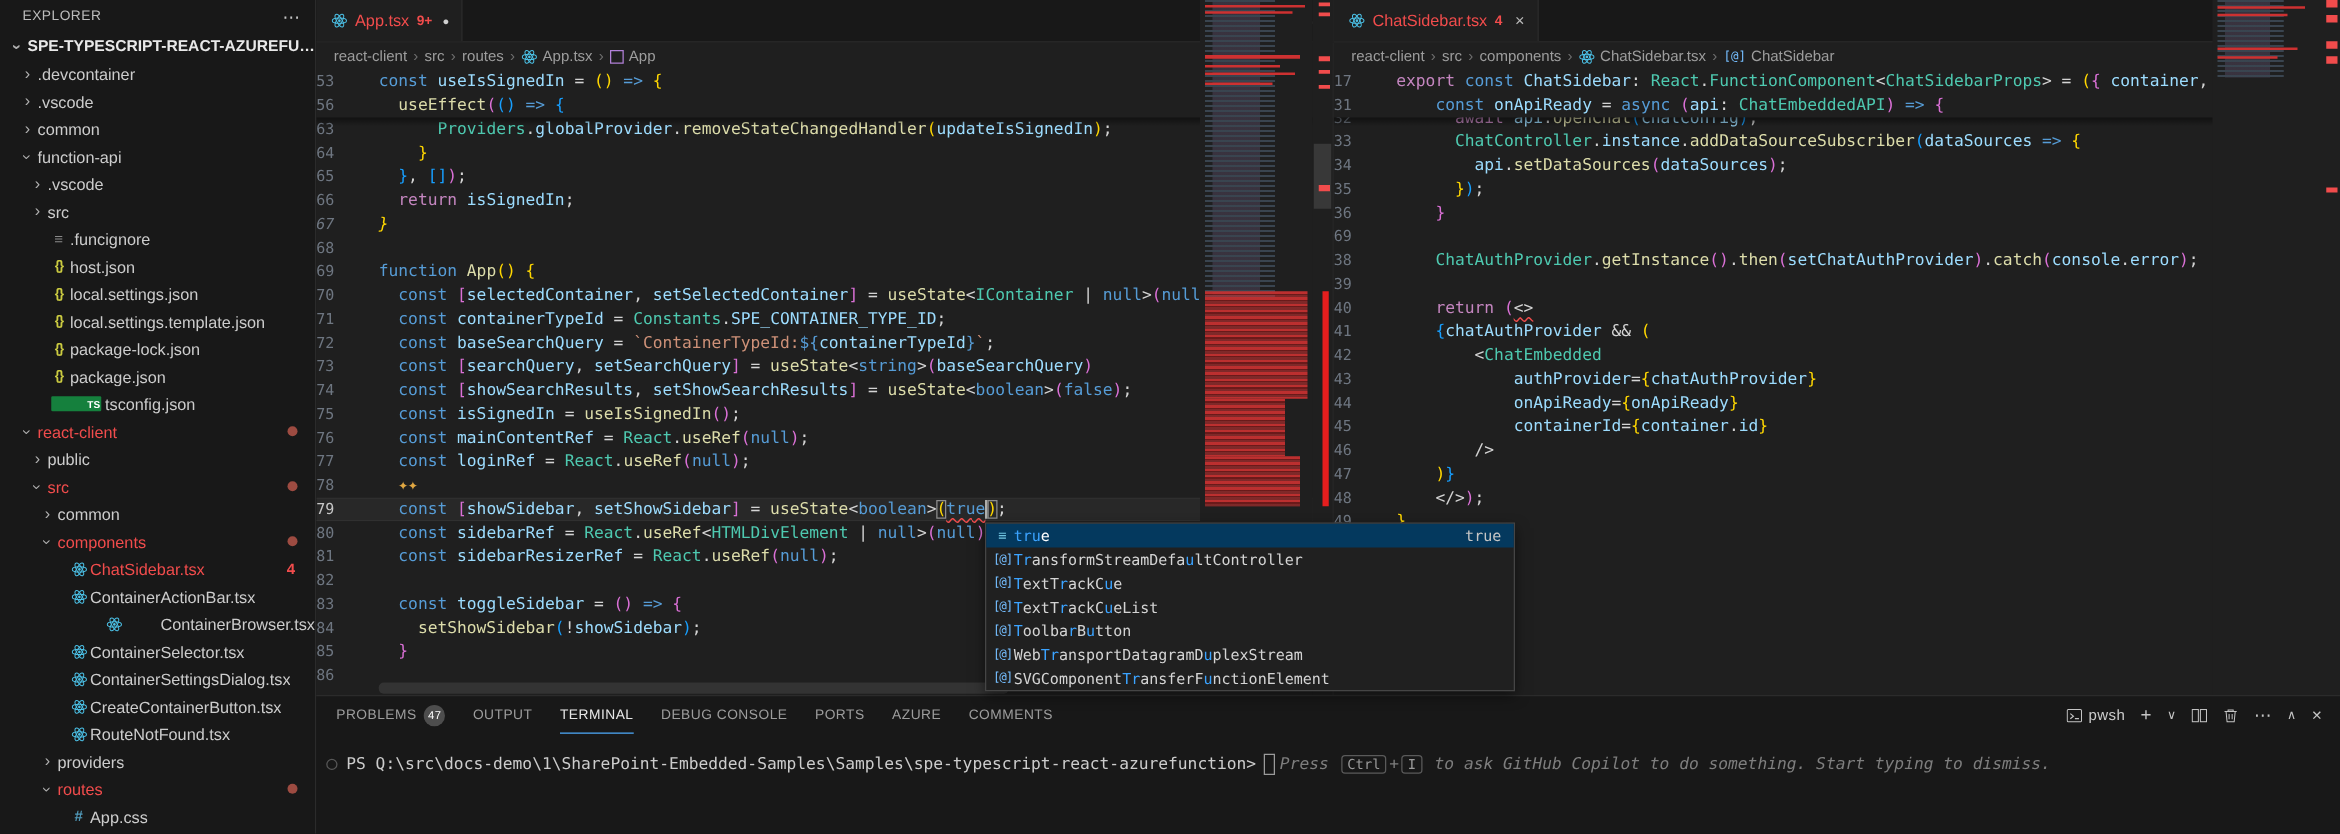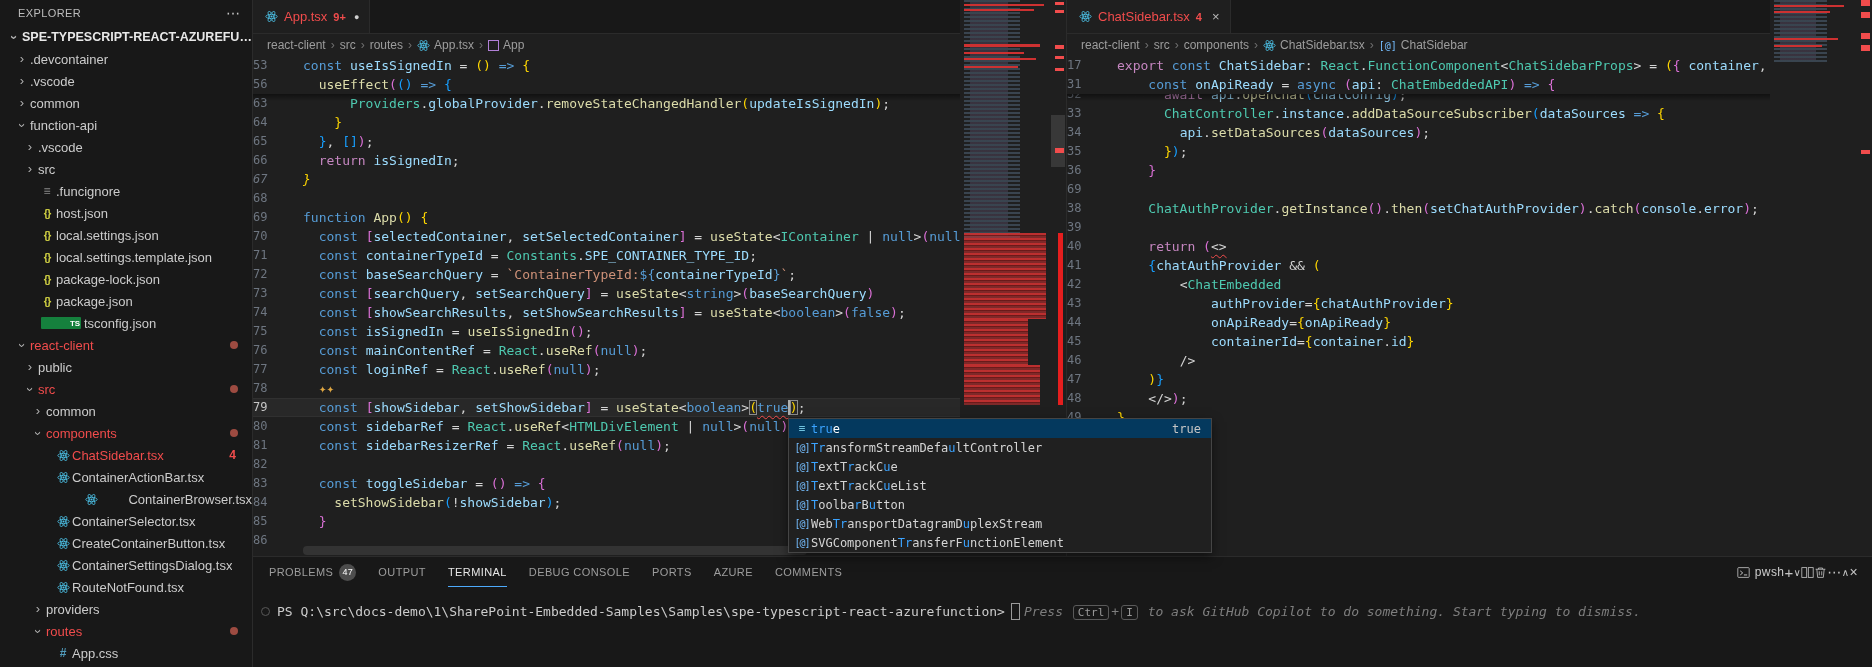--- a/index.html
+++ b/index.html
@@ -85,21 +85,21 @@
   .sug-ic.ct{color:#75beff;font-size:10px;letter-spacing:-1px;}
   .sug-m{color:#3ba3ff;}
   .sug-detail{margin-left:auto;color:#c5c5c5;padding-right:4px;}
 
   
   #panel{position:absolute;left:253px;right:0;top:556px;bottom:0;background:#181818;border-top:1px solid #2b2b2b;}
   #panel-tabs{height:30px;display:flex;align-items:center;gap:22px;padding-left:16px;font-size:11px;color:#9d9d9d;letter-spacing:.4px;position:relative;}
   .ptab{display:flex;align-items:center;gap:6px;height:30px;cursor:pointer;box-sizing:border-box;}
   .ptab.active{color:#e7e7e7;border-bottom:1px solid #4daafc;}
   .pbadge{background:#4d4d4d;color:#fff;border-radius:50%;width:17px;height:17px;display:flex;align-items:center;justify-content:center;font-size:9px;}
-  #panel-actions{position:absolute;right:14px;top:0;height:30px;display:flex;align-items:center;color:#c5c5c5;font-size:12px;}
+  #panel-actions{position:absolute;right:14px;top:0;height:30px;display:flex;align-items:center;gap:12px;color:#c5c5c5;font-size:12px;}
   #panel-actions .shell{display:flex;align-items:center;gap:5px;font-size:12px;color:#cccccc;}
   .pa-ic{cursor:pointer;display:flex;align-items:center;}
   #term-line{display:flex;align-items:center;margin:16px 0 0 8px;font-size:13px;}
   #term-ring{width:7px;height:7px;border:1px solid #585858;border-radius:50%;margin-right:7px;flex:0 0 auto;}
   #term-prompt{color:#cccccc;white-space:pre;}
   #term-cursor{display:inline-block;width:7px;height:15px;border:1px solid #9a9a9a;margin:0 4px 0 6px;vertical-align:text-bottom;}
   #term-ghost{color:#7e7e7e;font-style:italic;white-space:pre;}
   #term-ghost kbd{font-family:"DejaVu Sans Mono",monospace;font-style:normal;font-size:11px;color:#9a9a9a;border:1px solid #5a5a5a;border-radius:3px;padding:0 4px;margin:0 2px;}
   svg{display:block;}
 </style>
@@ -260,35 +260,35 @@
         <span class="fi fi-react">
           <svg width="13" height="13" viewBox="0 0 16 16">
             <g fill="none" stroke="#4cc2e8" stroke-width="1">
               <ellipse cx="8" cy="8" rx="7" ry="2.6"></ellipse>
               <ellipse cx="8" cy="8" rx="7" ry="2.6" transform="rotate(60 8 8)"></ellipse>
               <ellipse cx="8" cy="8" rx="7" ry="2.6" transform="rotate(120 8 8)"></ellipse>
             </g>
             <circle cx="8" cy="8" r="1.3" fill="#4cc2e8"></circle>
           </svg>
         </span>
-        <span class="lbl">CreateContainerButton.tsx</span>
+        <span class="lbl">ContainerSettingsDialog.tsx</span>
       </div>
       <div class="tree-row" style="padding-left: 38px;">
         <span class="twisty blank">›</span>
         <span class="fi fi-react">
           <svg width="13" height="13" viewBox="0 0 16 16">
             <g fill="none" stroke="#4cc2e8" stroke-width="1">
               <ellipse cx="8" cy="8" rx="7" ry="2.6"></ellipse>
               <ellipse cx="8" cy="8" rx="7" ry="2.6" transform="rotate(60 8 8)"></ellipse>
               <ellipse cx="8" cy="8" rx="7" ry="2.6" transform="rotate(120 8 8)"></ellipse>
             </g>
             <circle cx="8" cy="8" r="1.3" fill="#4cc2e8"></circle>
           </svg>
         </span>
-        <span class="lbl">ContainerSettingsDialog.tsx</span>
+        <span class="lbl">CreateContainerButton.tsx</span>
       </div>
       <div class="tree-row" style="padding-left: 38px;">
         <span class="twisty blank">›</span>
         <span class="fi fi-react">
           <svg width="13" height="13" viewBox="0 0 16 16">
             <g fill="none" stroke="#4cc2e8" stroke-width="1">
               <ellipse cx="8" cy="8" rx="7" ry="2.6"></ellipse>
               <ellipse cx="8" cy="8" rx="7" ry="2.6" transform="rotate(60 8 8)"></ellipse>
               <ellipse cx="8" cy="8" rx="7" ry="2.6" transform="rotate(120 8 8)"></ellipse>
             </g>

